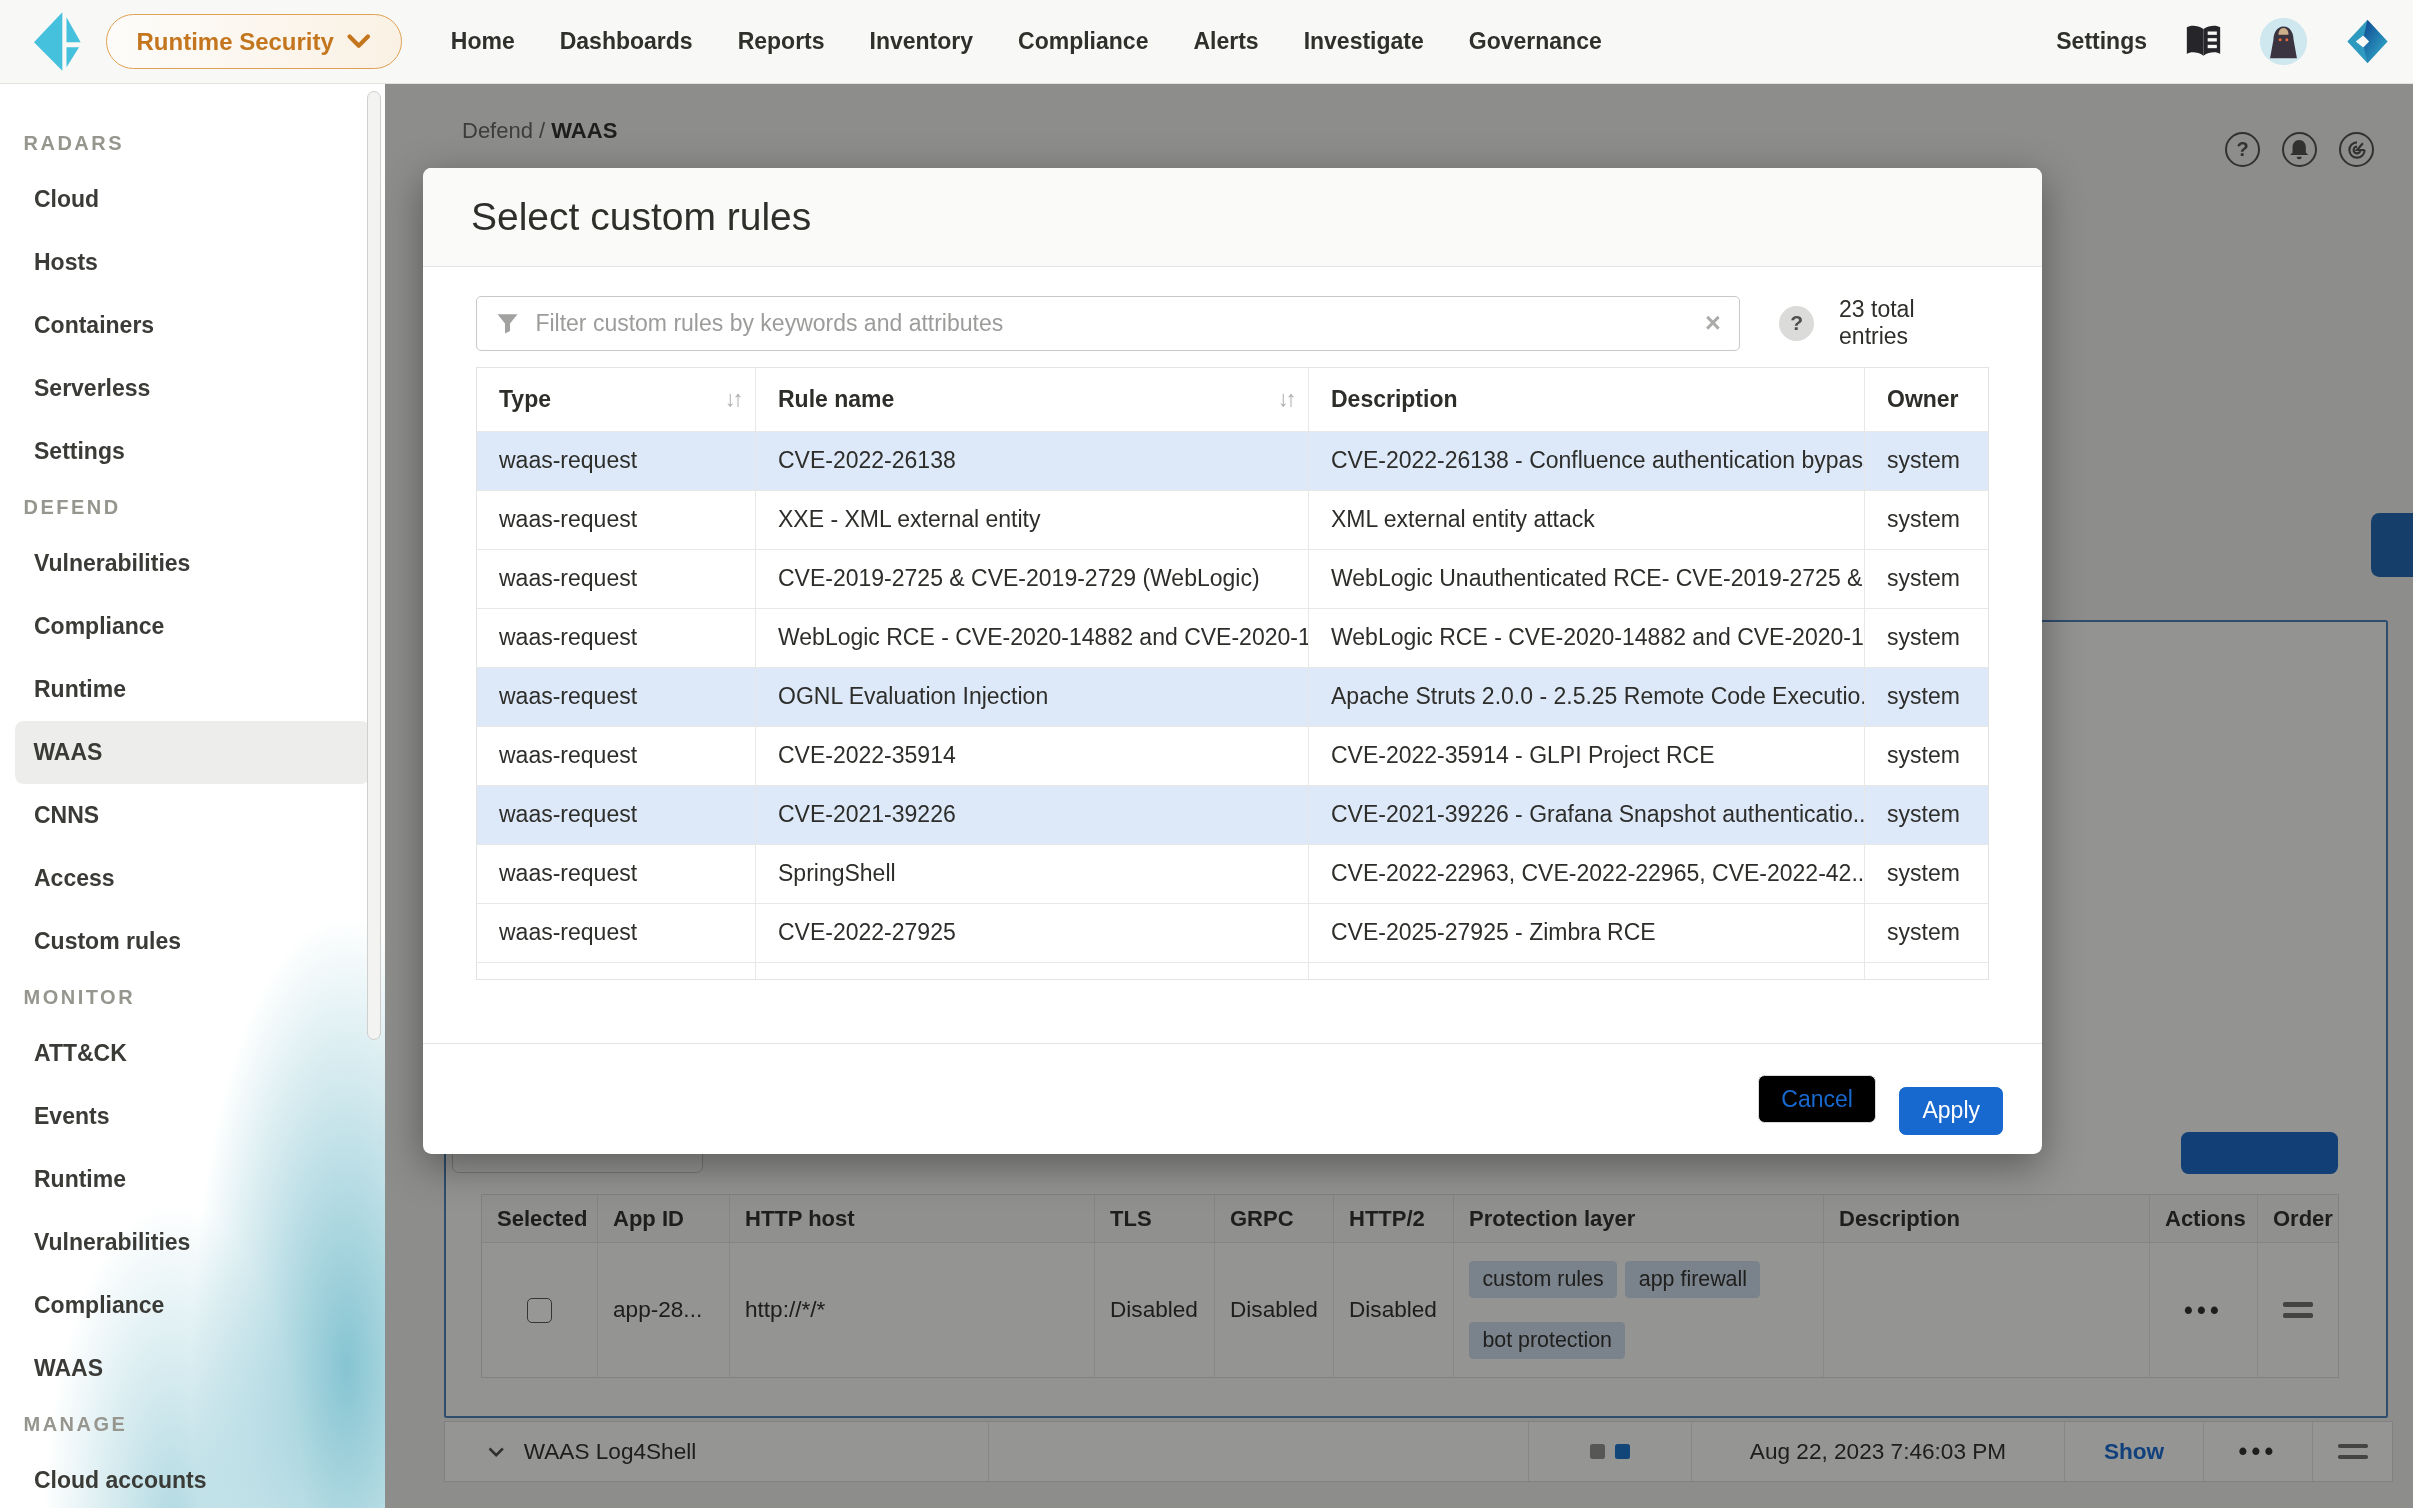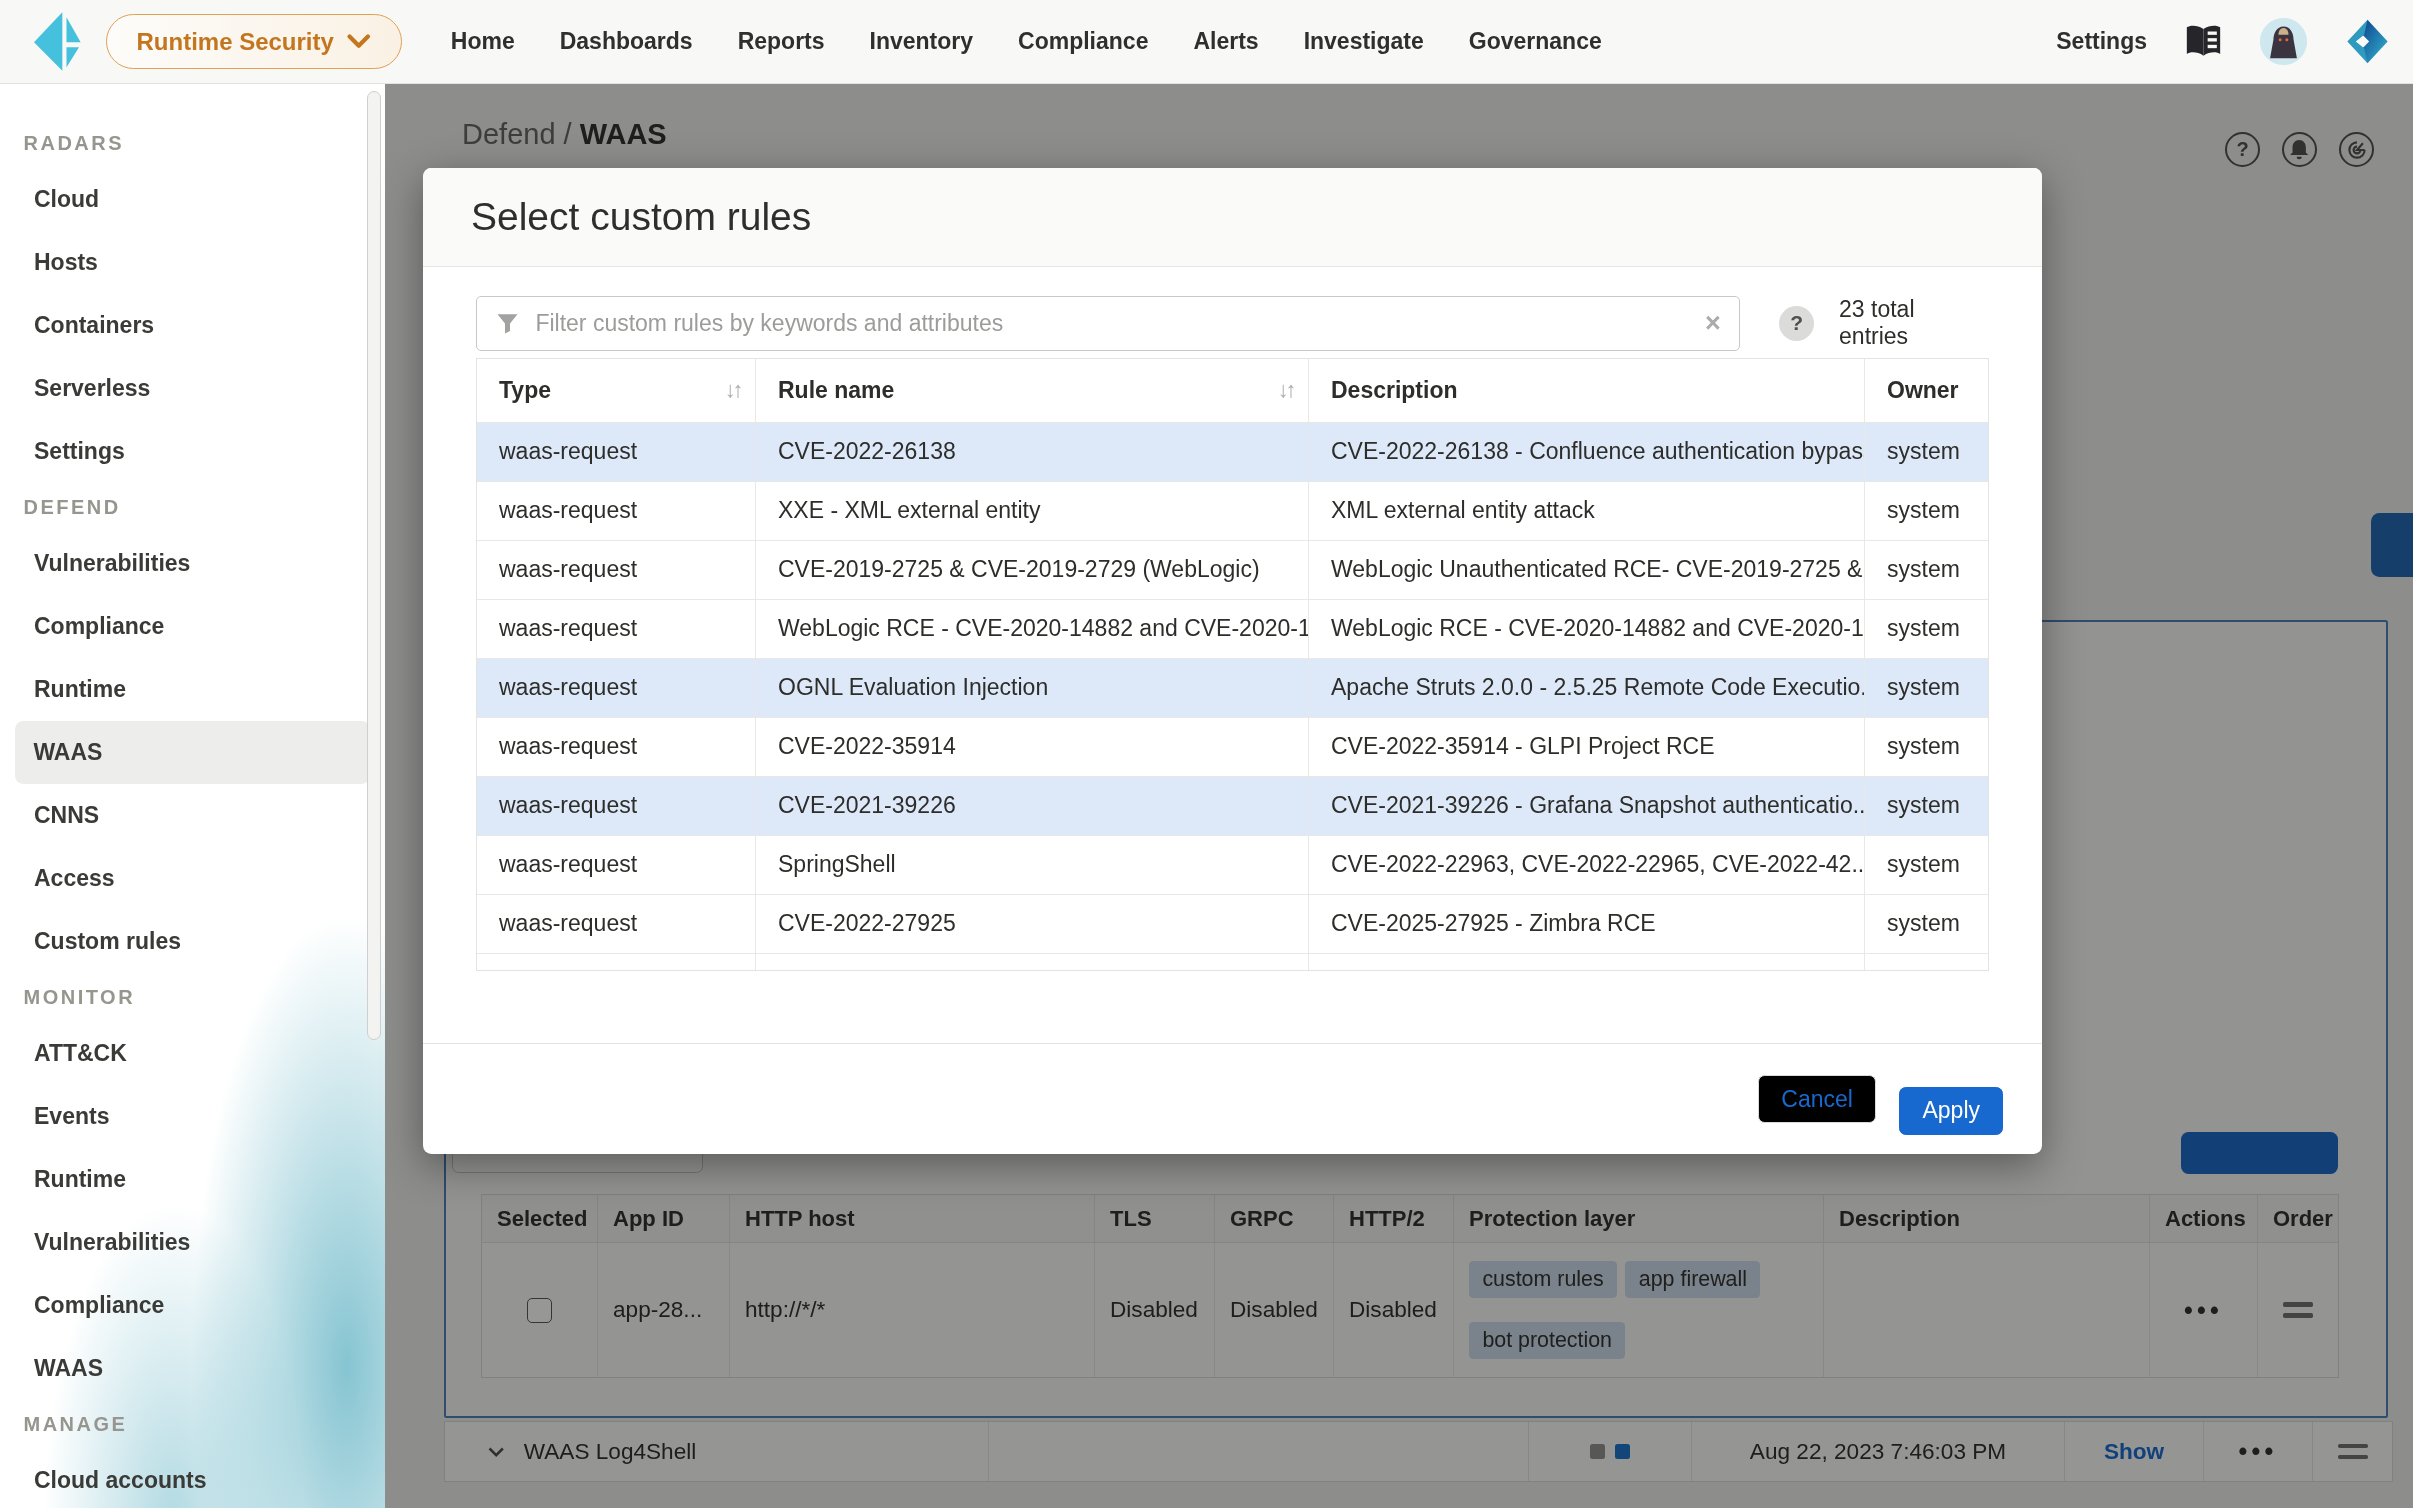--- a/index.html
+++ b/index.html
@@ -32,21 +32,21 @@
       font-size:20px; font-weight:700; letter-spacing:2.5px; color:#96968f; }
   .sidebar ul { list-style:none; }
   .sidebar li { height:63px; display:flex; align-items:center; padding-left:34px;
       font-size:23px; font-weight:600; color:#3a3a37; cursor:pointer; }
   .sidebar li.active { background:#ededeb; border-radius:8.4px; margin:0 15px; padding-left:18.4px; }
   .side-thumb { position:absolute; right:4.2px; top:6.7px; width:14.2px; height:949px; background:#f3f3f1;
       border:0.8px solid #cfcfcd; border-radius:7.5px; }
 
   
   .content { position:absolute; left:385px; top:84px; width:2028px; height:1425px; background:#ececea; z-index:10; }
-  .breadcrumb { position:absolute; left:77px; top:34px; font-size:29px; color:#63635f; }
+  .breadcrumb { position:absolute; left:77px; top:34px; font-size:22px; color:#63635f; }
   .breadcrumb .crumb-page { color:#2d2d2a; font-weight:600; }
   .util-icon { position:absolute; top:48px; width:35px; height:35px; border:2.1px solid #4f4f4d; border-radius:50%;
       color:#4f4f4d; display:flex; align-items:center; justify-content:center; font-size:20px; font-weight:700; cursor:pointer; }
   .addrule-top { position:absolute; left:1986px; top:429px; width:42px; height:64px; background:#1f64b0; border-radius:8.4px 0 0 8.4px; }
   .panel { position:absolute; left:59px; top:536px; width:1944px; height:798px;
       border:2.5px solid #4a7fb5; background:#f6f6f4; border-radius:2.5px; }
   .filter-sliver { position:absolute; left:67px; top:1052px; width:251px; height:37px; background:#fcfcfa;
       border:0.8px solid #c6c6c4; border-radius:6.7px; }
   .addrule-bottom { position:absolute; left:1796px; top:1048px; width:157px; height:42px; background:#1a67c6; border-radius:7.5px; }
 
@@ -85,21 +85,21 @@
   .m-title { font-size:39px; font-weight:500; color:#2e2e2b; }
   .m-filter-row { margin:28.5px 53px 0; display:flex; align-items:center; }
   .m-input { width:1272px; height:55px; border:0.8px solid #c9c9c7; border-radius:5px; display:flex; align-items:center; padding:0 18.4px; background:#fff; }
   .m-input input { flex:1; border:none; outline:none; font-size:23px; color:#2d2d2a; margin-left:15px; font-family:"Liberation Sans",sans-serif; background:transparent; }
   .m-input input::placeholder { color:#9c9c9a; }
   .m-clear { color:#ababa9; font-size:27px; font-weight:600; cursor:pointer; line-height:1; }
   .m-help { width:35px; height:35px; border-radius:50%; background:#dbdbd9; color:#4f4f4d; font-size:21px; font-weight:700;
       display:flex; align-items:center; justify-content:center; margin-left:39px; cursor:pointer; }
   .m-entries { font-size:23px; color:#2d2d2a; margin-left:25px; }
 
-  .m-table { margin:7px 53px 0; border:0.8px solid #e3e3e1; height:613px; overflow:hidden; }
+  .m-table { margin:16px 53px 0; border:0.8px solid #e3e3e1; height:613px; overflow:hidden; }
   .m-thead, .m-row { display:grid; grid-template-columns:279px 553px 556px 279px 174px; }
   .m-thead { height:63px; }
   .m-thead > div { display:flex; align-items:center; padding:0 15px 0 22px; font-size:23px; font-weight:700; color:#2d2d2a;
       border-right:0.8px solid #e8e8e6; }
   .m-thead > div:last-child, .m-row > div:last-child { border-right:none; }
   .sort { margin-left:auto; color:#aeaeac; font-size:22px; font-weight:400; letter-spacing:-3.4px; cursor:pointer; }
   .m-row { height:59px; border-top:0.8px solid #e8e8e6; background:#fff; cursor:pointer; }
   .m-row > div { display:flex; align-items:center; padding-left:22px; font-size:23px; color:#2d2d2a;
       border-right:0.8px solid #e8e8e6; white-space:nowrap; overflow:hidden; }
   .m-row > div.cb-cell { justify-content:center; padding-left:0; }

